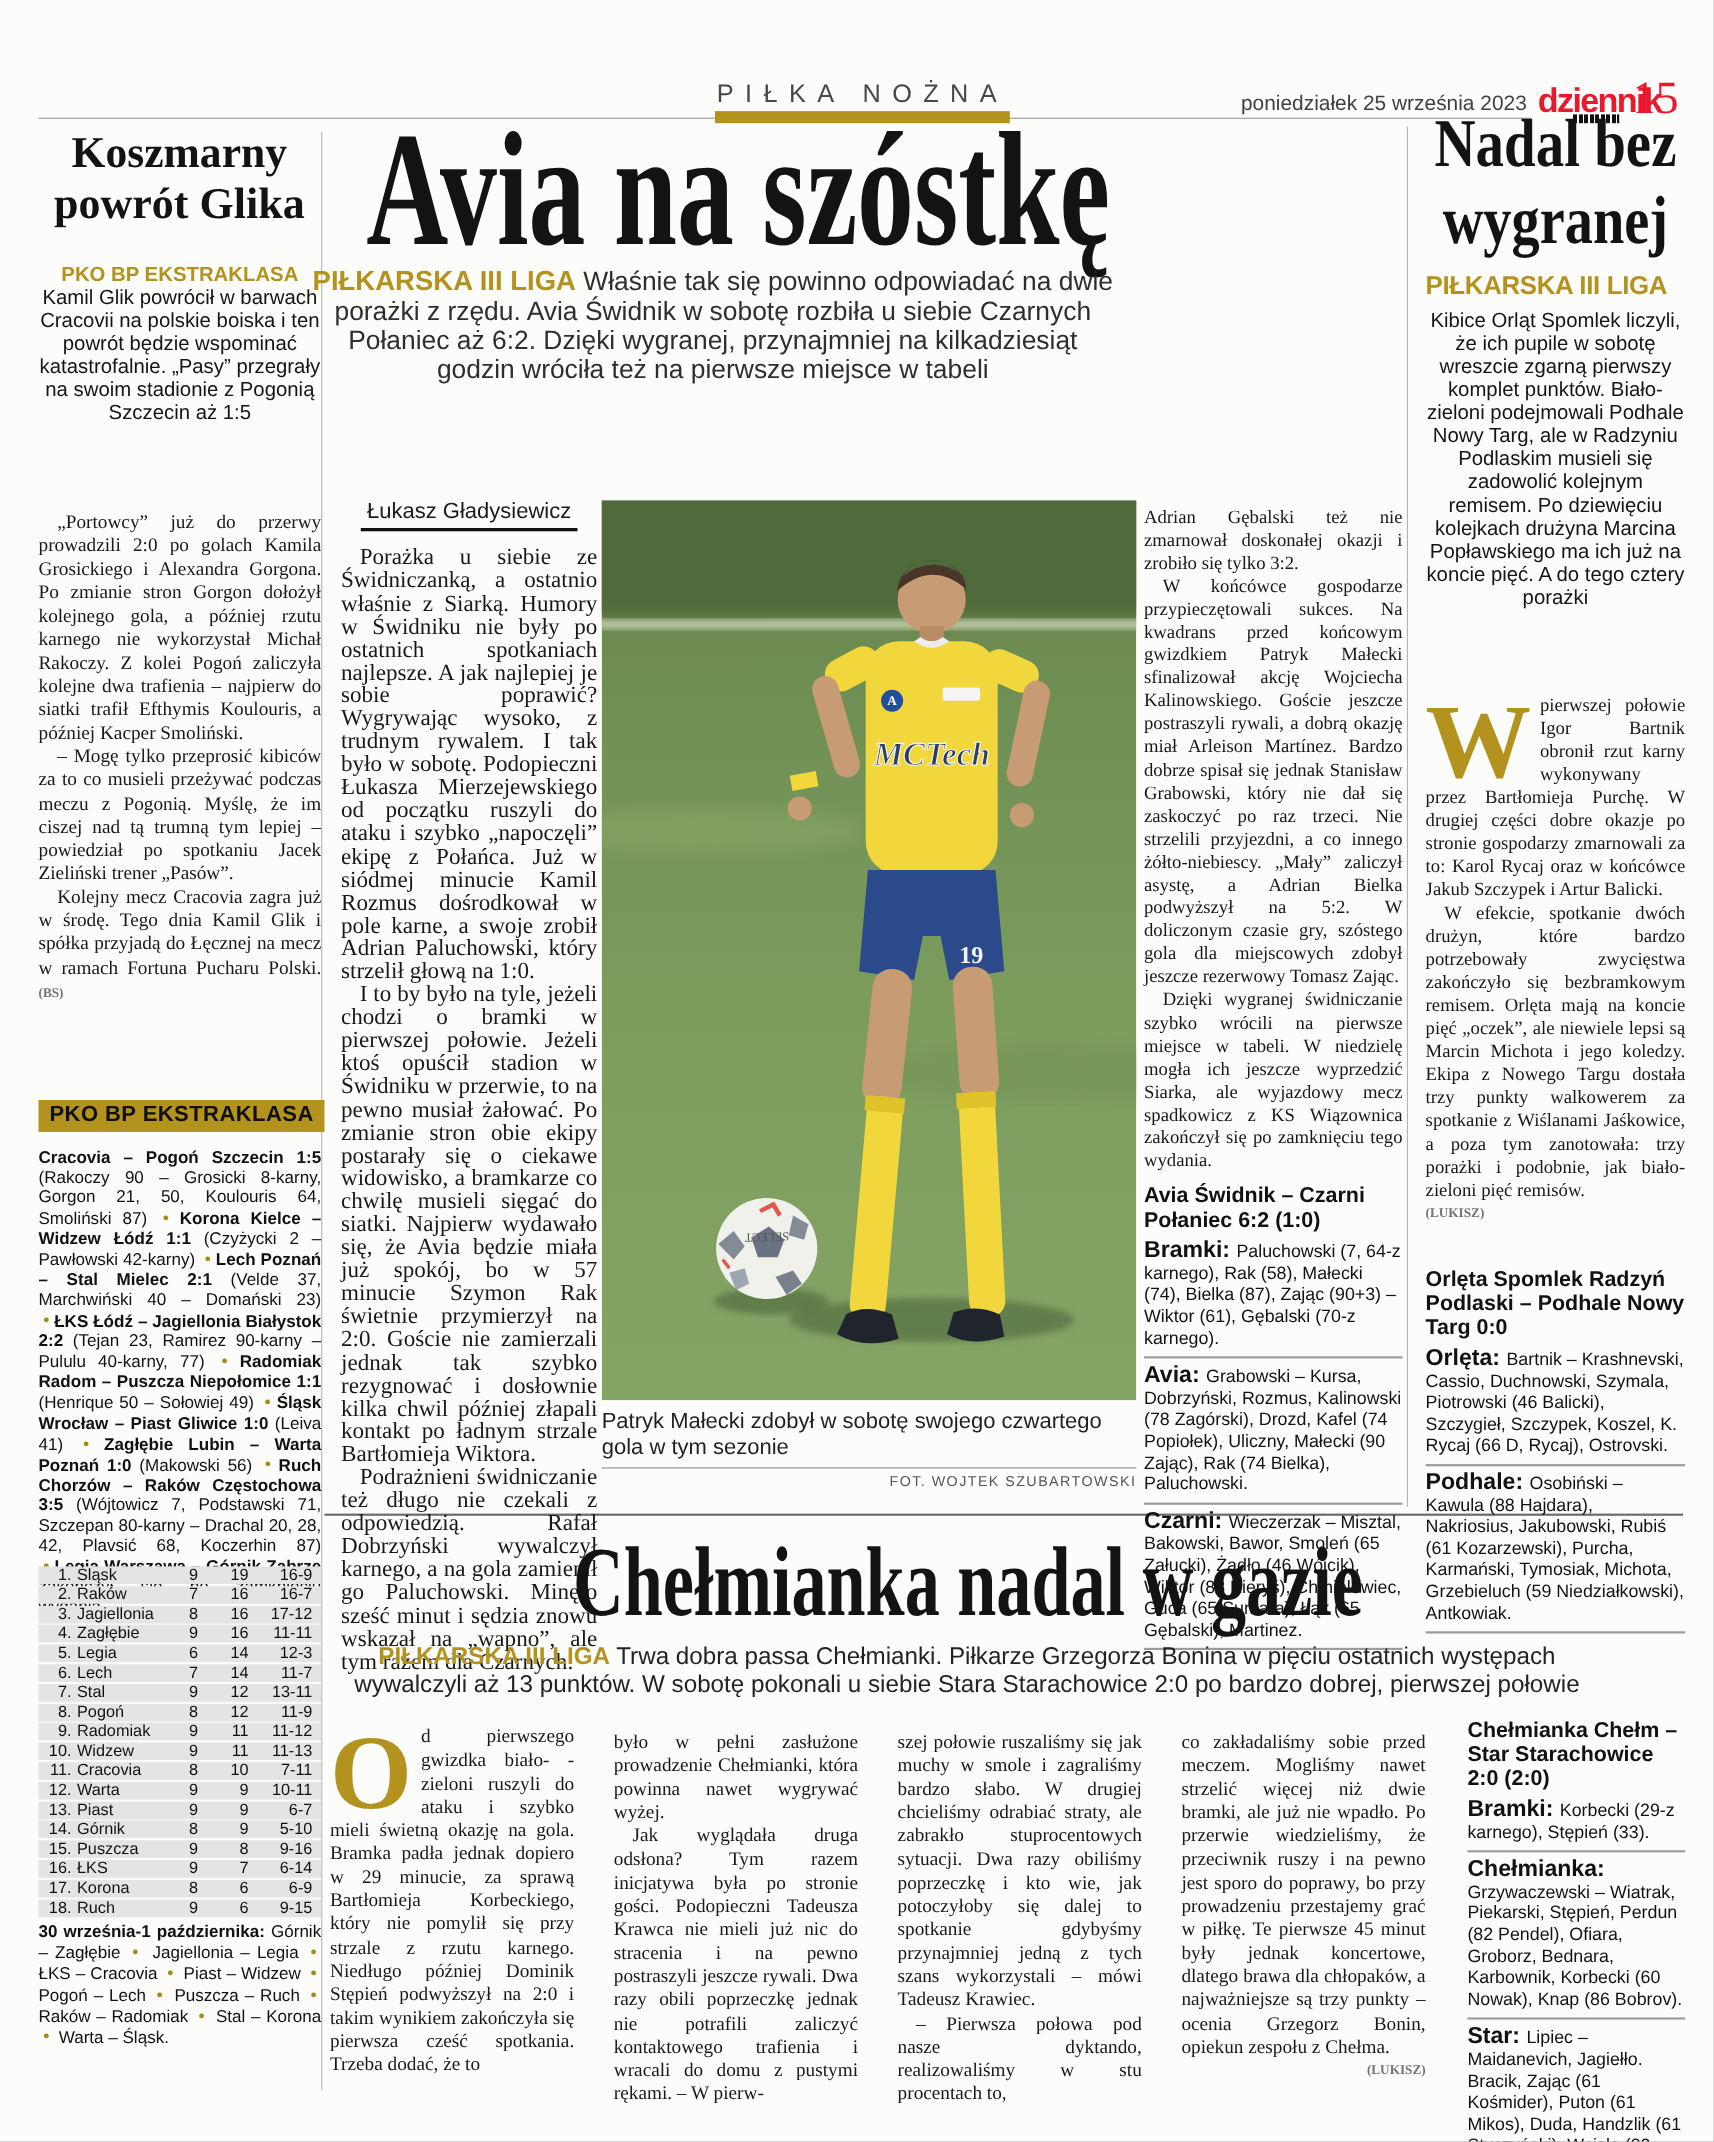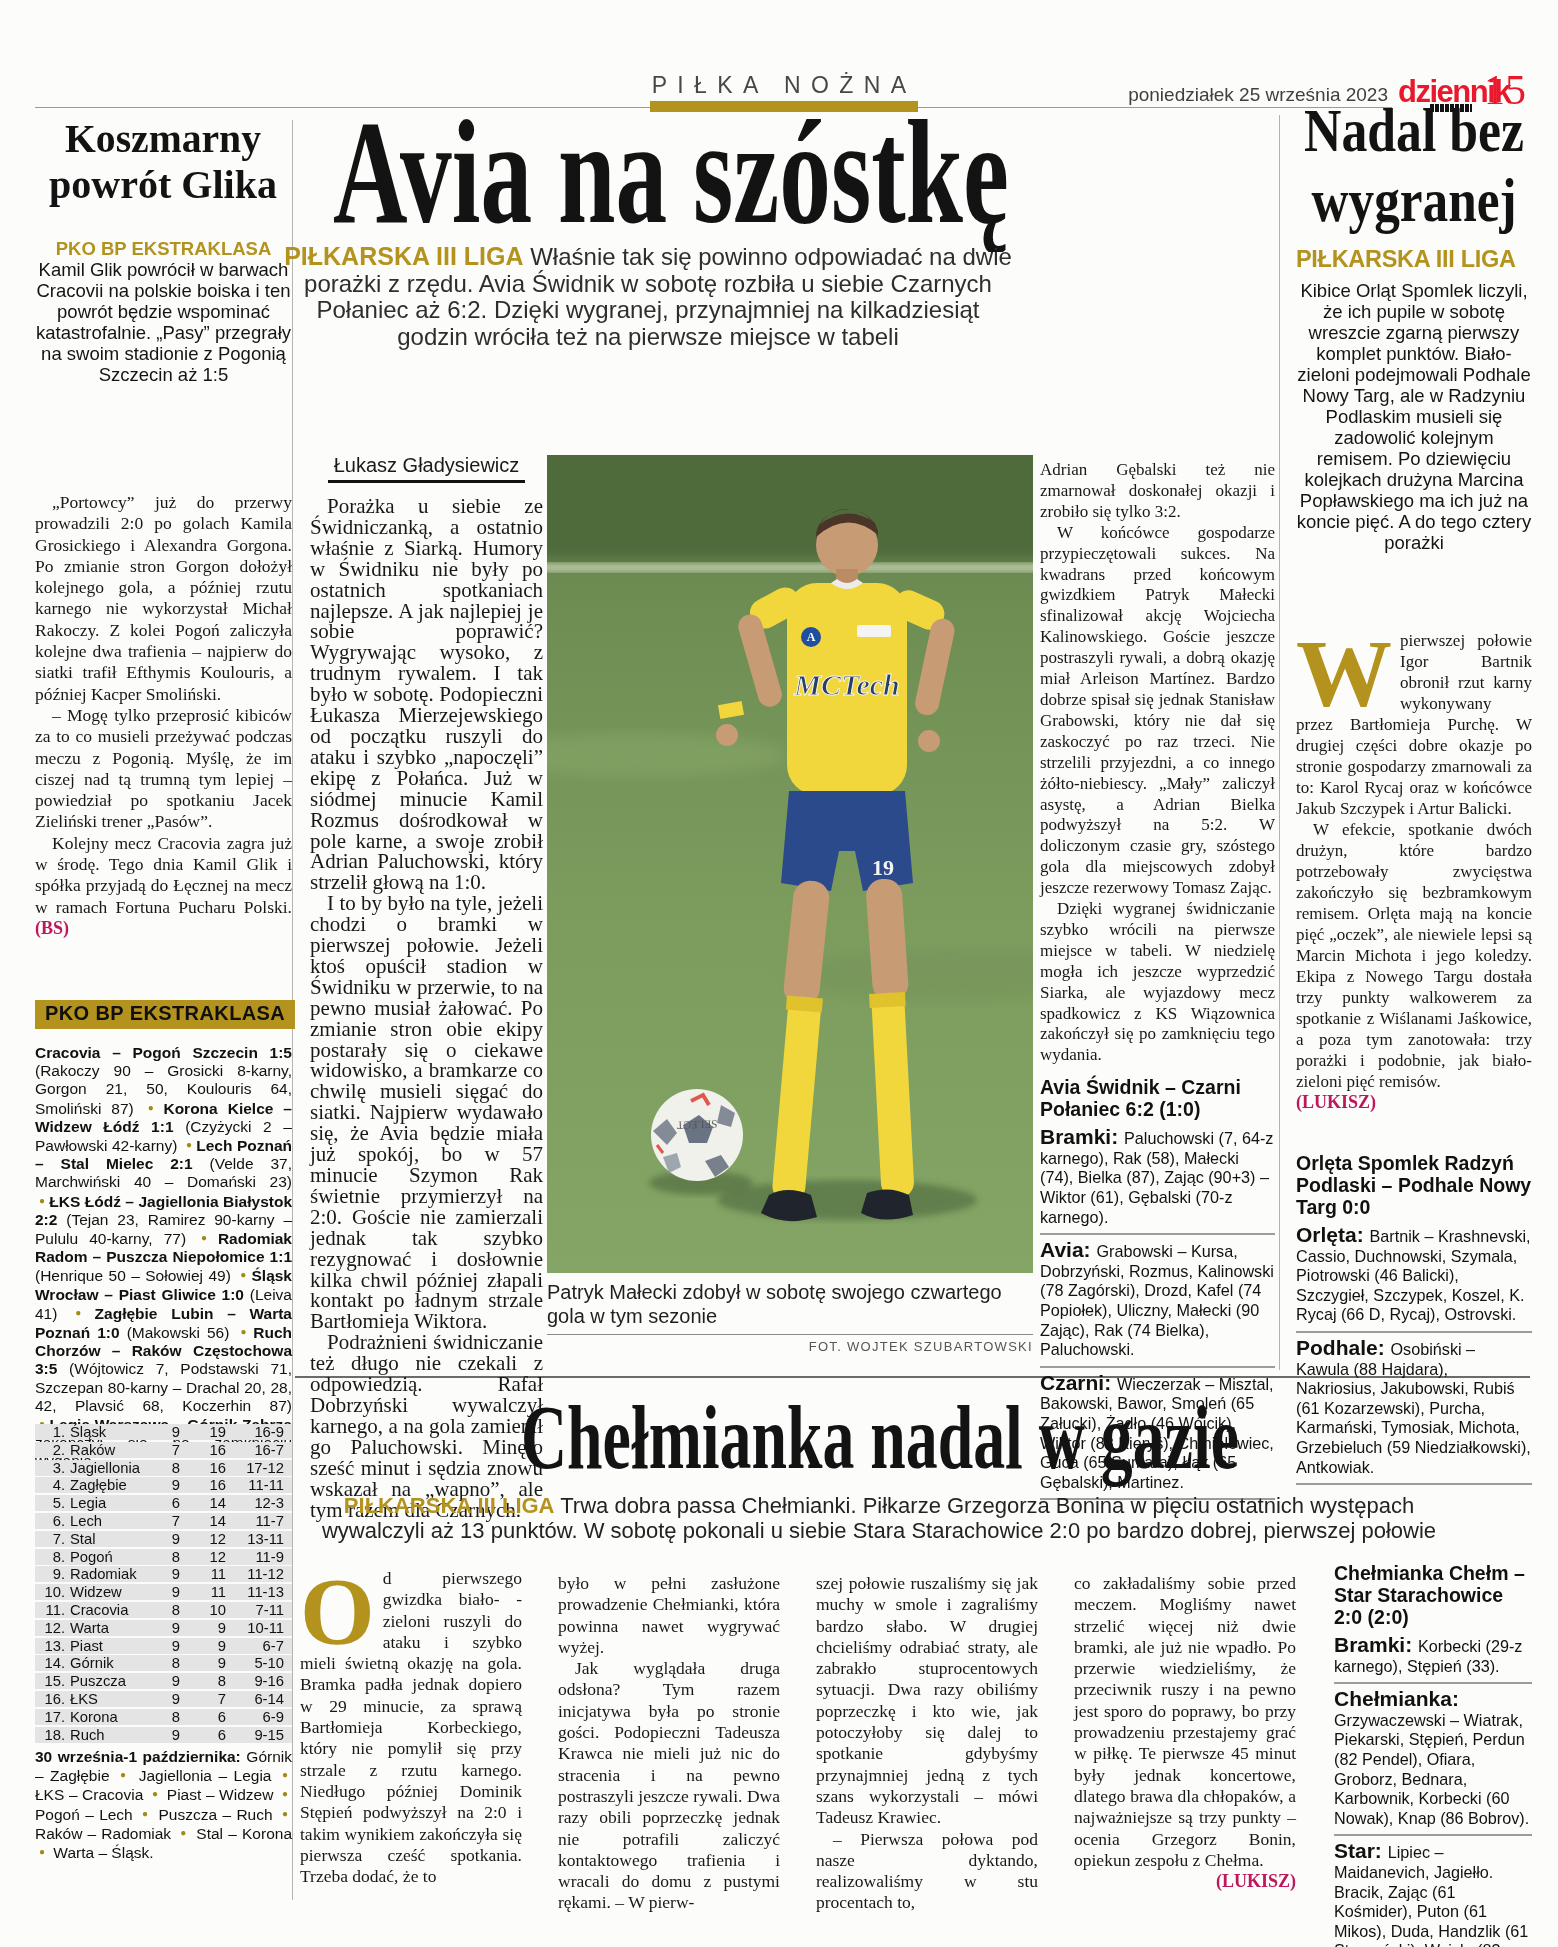--- a/index.html
+++ b/index.html
@@ -24,21 +24,21 @@
         font-size:14.8px;line-height:16.5px;color:#111;}
   .trank{width:30px;text-align:right;padding-right:5px;}
   .tname{flex:1;text-align:left;}
   .tn1{width:40px;text-align:right;}
   .tn2{width:46px;text-align:right;}
   .tg{width:58px;text-align:right;padding-right:8px;}
   .match{font-size:16.2px;line-height:19.6px;text-align:left;color:#111;}
   .match .mhead{font-size:19.5px;line-height:22px;font-weight:bold;margin:0 0 7px;}
   .match .mrow{margin:0 0 5px;padding-bottom:6px;border-bottom:2.5px solid #9c9c9c;}
   .match .lbl{font-weight:bold;font-size:21px;}
-  .sig{font-weight:bold;font-size:18px;color:#be185d;}
+  .sig{font-weight:bold;font-size:12px;color:#737373;}
   .dropcap{float:left;font-family:"Liberation Serif",serif;font-weight:bold;color:#b3921e;
            font-size:96px;line-height:76px;padding:6px 8px 0 0;}
   .vrule{position:absolute;width:1px;background:#b4b4b4;}
   .caption{font-size:20px;line-height:23.5px;color:#1f1f1f;text-align:left;}
   .credit{font-size:13px;letter-spacing:1.3px;color:#555;text-align:right;margin-top:4px;}
   .cap-rule{height:1px;background:#8b8b8b;margin-top:6px;}
   .byline{font-size:20px;text-align:center;}
   .byline span{display:inline-block;border-bottom:3px solid #111;padding:0 6px 3px;}
   svg text{font-family:"Liberation Serif",serif;}
 </style>
@@ -63,21 +63,21 @@
   <svg class="abs" style="left:35px;top:112px;" width="257" height="95">
     <text x="128" y="40" text-anchor="middle" font-size="40" font-weight="bold" fill="#131313" textLength="196" lengthAdjust="spacingAndGlyphs">Koszmarny</text>
     <text x="128" y="86" text-anchor="middle" font-size="40" font-weight="bold" fill="#131313" textLength="228" lengthAdjust="spacingAndGlyphs">powrót Glika</text>
   </svg>
 
   <div class="abs lead-sm" style="left:35px;top:238px;width:257px;">
     <span class="tag">PKO BP EKSTRAKLASA</span>
     <span>Kamil Glik powrócił w barwach Cracovii na polskie boiska i ten powrót będzie wspominać katastrofalnie. „Pasy” przegrały na swoim stadionie z Pogonią Szczecin aż 1:5</span>
   </div>
 
-  <div id="l-body" class="abs body-col" style="left:35px;top:492px;width:257px;">
+  <div id="l-body" class="abs body-col" style="left:35px;top:464px;width:257px;">
 
     <p class="para">„Portowcy” już do przerwy prowadzili 2:0 po golach Kamila Grosickiego i Alexandra Gorgona. Po zmianie stron Gorgon dołożył kolejnego gola, a później rzutu karnego nie wykorzystał Michał Rakoczy. Z kolei Pogoń zaliczyła kolejne dwa trafienia – najpierw do siatki trafił Efthymis Koulouris, a później Kacper Smoliński.</p>
       <p class="para">– Mogę tylko przeprosić kibiców za to co musieli przeżywać podczas meczu z Pogonią. Myślę, że im ciszej nad tą trumną tym lepiej – powiedział po spotkaniu Jacek Zieliński trener „Pasów”.</p>
       <p class="para">
       <span>Kolejny mecz Cracovia zagra już w środę. Tego dnia Kamil Glik i spółka przyjadą do Łęcznej na mecz w ramach Fortuna Pucharu Polski.</span>
       <span class="sig">(BS)</span>
     </p>
   </div>
 
   <div class="abs" style="left:35px;top:1000px;">

